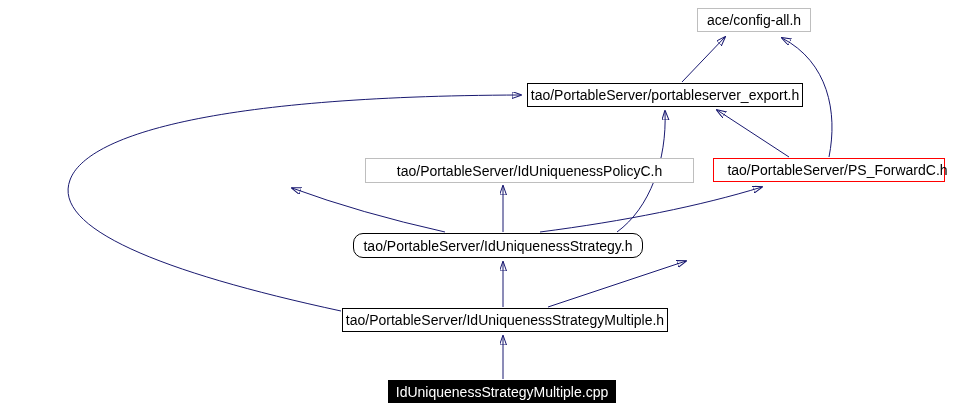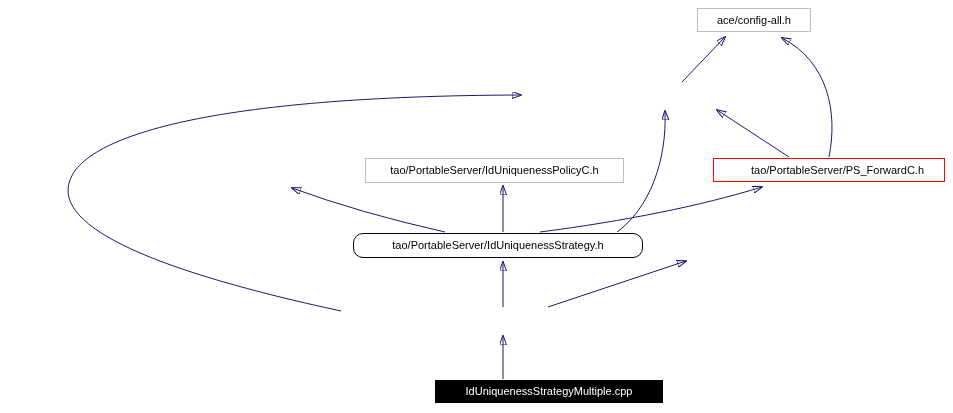--- a/index.html
+++ b/index.html
@@ -9,21 +9,21 @@
     background:#ffffff;
     font-family:"Liberation Sans", sans-serif;
     overflow:hidden;
   }
   .edges{position:absolute;left:0;top:0;width:953px;height:413px;}
   .edges path{fill:none;stroke:var(--edge-color,#191970);stroke-width:1;}
   .node{
     position:absolute;
     display:flex;align-items:center;justify-content:center;
     box-sizing:border-box;
-    font-size:11px;line-height:1;
+    font-size:14px;line-height:1;
     color:#000000;background:#ffffff;
     border:1px solid #000000;
     white-space:nowrap;
     cursor:pointer;
   }
   .node--gray{border-color:var(--gray-border,#bebebe);}
   .node--red{border-color:var(--red-border,#ff0000);}
   .node--black{border-color:#000000;}
   .node--filled{
     background:var(--filled-bg,#000000);
@@ -51,25 +51,27 @@
     <path d="M 617,232 C 650,208 667,160 665,111" marker-end="url(#arrow)"></path>
     <path d="M 540,232 C 625,221 700,206 762,187" marker-end="url(#arrow)"></path>
     <path d="M 503,307 L 503,262" marker-end="url(#arrow)"></path>
     <path d="M 548,307 L 686,261" marker-end="url(#arrow)"></path>
     <path d="M 341,311 C 160,272 52,228 70,180 C 86,136 210,96 521,95" marker-end="url(#arrow)"></path>
     <path d="M 503,379 L 503,336" marker-end="url(#arrow)"></path>
   </svg>
 
   <div class="node node--gray" style="left:697px;top:8px;width:114px;height:24px;">ace/config-all.h</div>
 
+  <div class="node node--black" style="left:527px;top:83px;width:276px;height:24px;">tao/PortableServer/portableserver_export.h</div>
 
 
-  <div class="node node--gray" style="left:365px;top:158px;width:259px;height:25px;">tao/PortableServer/IdUniquenessPolicyC.h</div>
+  <div class="node node--gray" style="left:365px;top:158px;width:329px;height:25px;">tao/PortableServer/IdUniquenessPolicyC.h</div>
 
   <div class="node node--red" style="left:713px;top:158px;width:232px;height:24px;padding-left:17px;">tao/PortableServer/PS_ForwardC.h</div>
 
   <div class="node node--black" style="left:353px;top:233px;width:290px;height:25px;border-radius:10px;">tao/PortableServer/IdUniquenessStrategy.h</div>
 
 
+  <div class="node node--black" style="left:342px;top:308px;width:326px;height:24px;">tao/PortableServer/IdUniquenessStrategyMultiple.h</div>
 
-  <div class="node node--filled" style="left:388px;top:380px;width:228px;height:23px;margin-left:47px;">IdUniquenessStrategyMultiple.cpp</div>
+  <div class="node node--filled" style="left:388px;top:380px;width:228px;height:23px;">IdUniquenessStrategyMultiple.cpp</div>
 
 </div>
 
 </body></html>

